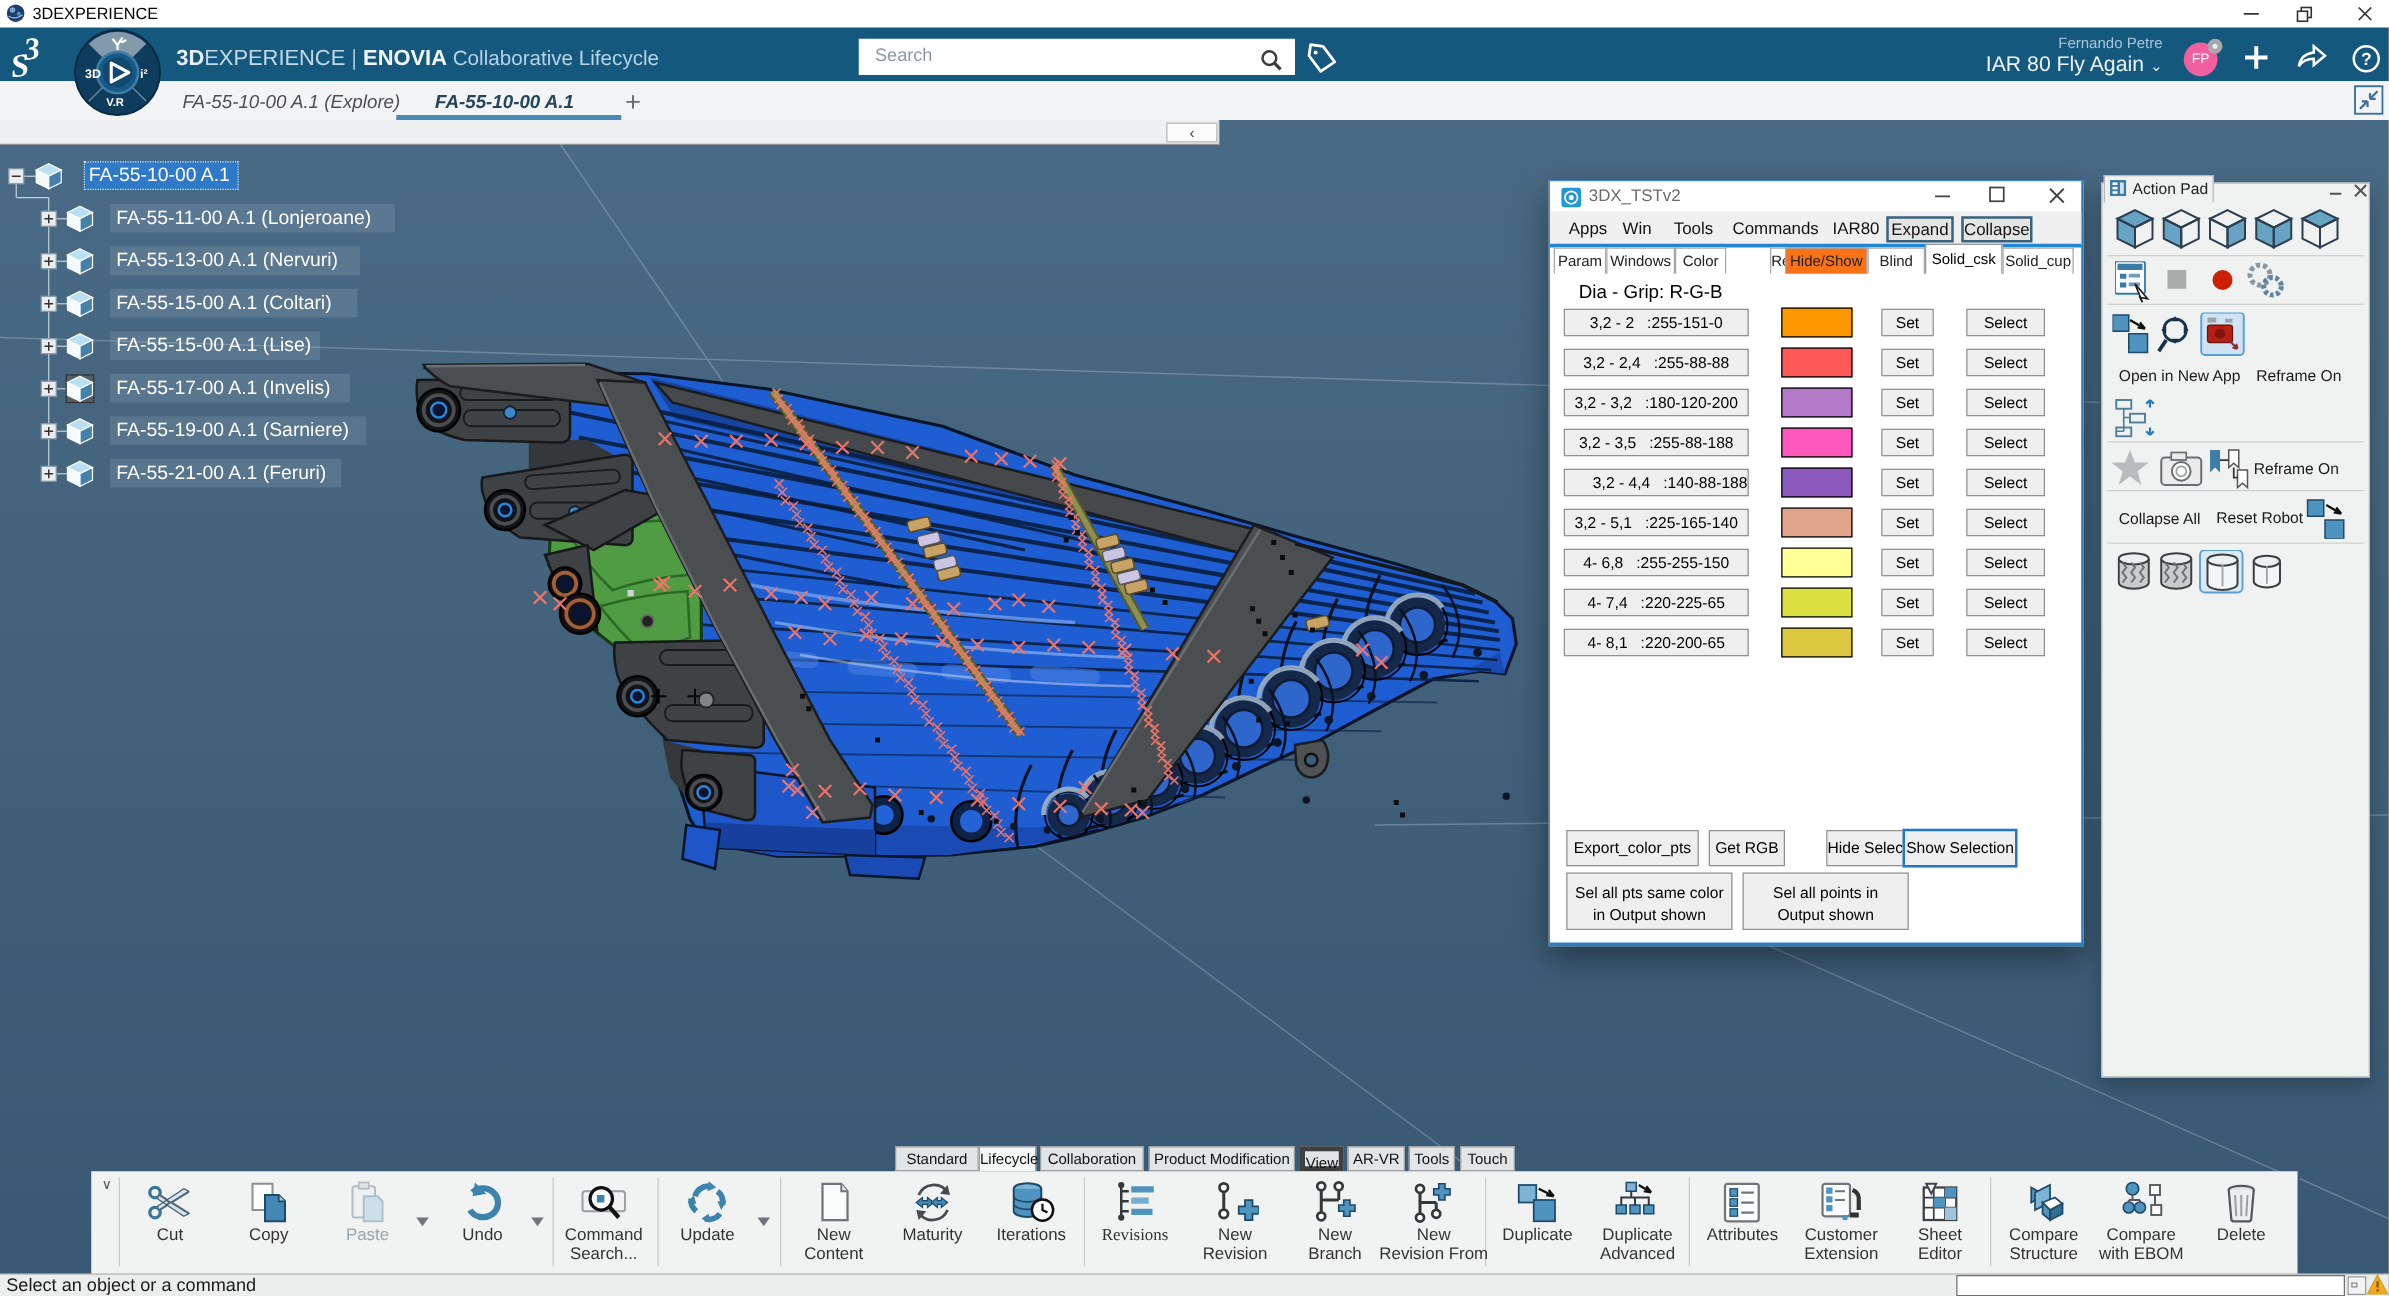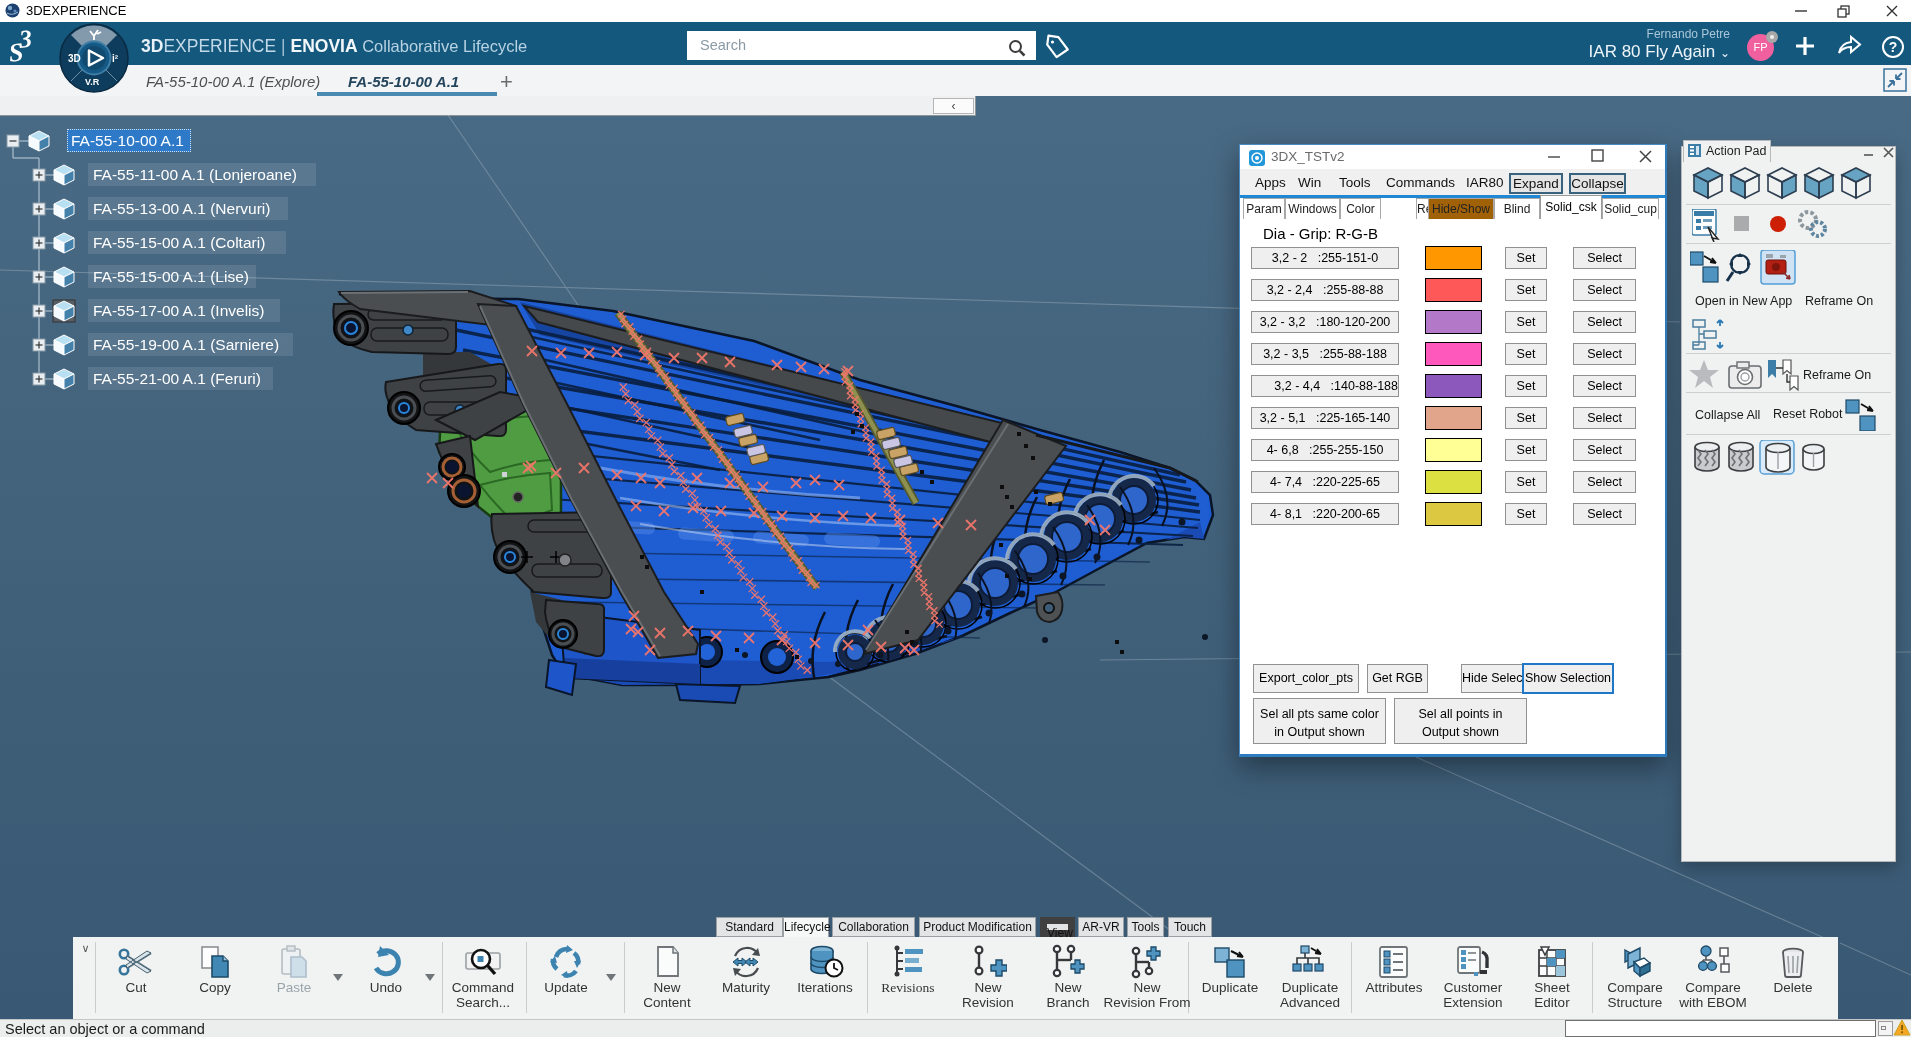--- a/index.html
+++ b/index.html
@@ -629,21 +629,21 @@
       <span class="abs" style="left:146px;top:6px;">Commands</span>
       <span class="abs" style="left:226px;top:6px;">IAR80</span>
       <span class="abs" style="left:269px;top:4px;width:54px;height:21px;background:#e5e5e5;border:2px solid #39627f;text-align:center;line-height:18px;">Expand</span>
       <span class="abs" style="left:329px;top:4px;width:57px;height:21px;background:#e5e5e5;border:2px solid #39627f;text-align:center;line-height:18px;">Collapse</span>
     </div>
     <div class="abs" style="left:0;top:50px;width:425px;height:3px;background:#1f87d4;"></div>
     <span class="abs" style="left:3px;top:53px;width:42px;height:21px;background:#fff;border:1px solid #a8a8a8;border-bottom:none;text-align:center;font-size:12px;line-height:20px;white-space:nowrap;color:#222;">Param</span>
     <span class="abs" style="left:45px;top:53px;width:55px;height:21px;background:#fff;border:1px solid #a8a8a8;border-bottom:none;text-align:center;font-size:12px;line-height:20px;white-space:nowrap;color:#222;">Windows</span>
     <span class="abs" style="left:100px;top:53px;width:41px;height:21px;background:#fff;border:1px solid #a8a8a8;border-bottom:none;text-align:center;font-size:12px;line-height:20px;white-space:nowrap;color:#222;">Color</span>
     <span class="abs" style="left:141px;top:53px;width:47px;height:21px;background:#fff;border:1px solid #a8a8a8;border-bottom:none;text-align:center;font-size:12px;line-height:20px;white-space:nowrap;color:#222;margin-left:35px;">Rename</span>
-    <span class="abs" style="left:188px;top:53px;width:66px;height:21px;background:#a16207;border:1px solid #a8a8a8;border-bottom:none;text-align:center;font-size:12px;line-height:20px;white-space:nowrap;color:#222;">Hide/Show</span>
+    <span class="abs" style="left:188px;top:53px;width:66px;height:21px;background:#f97316;border:1px solid #a8a8a8;border-bottom:none;text-align:center;font-size:12px;line-height:20px;white-space:nowrap;color:#222;">Hide/Show</span>
     <span class="abs" style="left:254px;top:53px;width:46px;height:21px;background:#fff;border:1px solid #a8a8a8;border-bottom:none;text-align:center;font-size:12px;line-height:20px;white-space:nowrap;color:#222;">Blind</span>
     <span class="abs" style="left:300px;top:50px;width:62px;height:24px;background:#fff;border:1px solid #9a9a9a;border-bottom:none;text-align:center;font-size:12px;line-height:22px;white-space:nowrap;z-index:3;">Solid_csk</span>
     <span class="abs" style="left:362px;top:53px;width:57px;height:21px;background:#fff;border:1px solid #a8a8a8;border-bottom:none;text-align:center;font-size:12px;line-height:20px;white-space:nowrap;color:#222;">Solid_cup</span>
     <div class="abs" style="left:23px;top:80px;font-size:15px;color:#000;">Dia - Grip: R-G-B</div>
     <div class="abs" style="left:11px;top:102px;width:148px;height:22px;background:#efefef;border:1px solid #919191;text-align:center;font-size:12.5px;color:#000;white-space:nowrap;line-height:20px;">3,2 - 2&nbsp;&nbsp;&nbsp;:255-151-0</div>
     <div class="abs" style="left:185px;top:101px;width:57px;height:24px;background:#ff9700;border:1.5px solid #000;"></div>
     <div class="abs" style="left:265px;top:102px;width:42px;height:22px;background:#efefef;border:1px solid #919191;text-align:center;font-size:12.5px;color:#000;white-space:nowrap;line-height:20px;">Set</div>
     <div class="abs" style="left:333px;top:102px;width:63px;height:22px;background:#efefef;border:1px solid #919191;text-align:center;font-size:12.5px;color:#000;white-space:nowrap;line-height:20px;">Select</div>
     <div class="abs" style="left:11px;top:134px;width:148px;height:22px;background:#efefef;border:1px solid #919191;text-align:center;font-size:12.5px;color:#000;white-space:nowrap;line-height:20px;">3,2 - 2,4&nbsp;&nbsp;&nbsp;:255-88-88</div>
     <div class="abs" style="left:185px;top:133px;width:57px;height:24px;background:#ff5858;border:1.5px solid #000;"></div>
@@ -817,21 +817,21 @@
     <g transform="translate(108,4)">
       <path d="M1,5 L1,21 A10.5,5 0 0 0 22,21 L22,5" fill="#f4f5f6" stroke="#3c3f41" stroke-width="1.6"></path>
       <ellipse cx="11.5" cy="5" rx="10.5" ry="4.5" fill="#eceff0" stroke="#3c3f41" stroke-width="1.6"></ellipse>
       <line x1="11.5" y1="9" x2="11.5" y2="23" stroke="#9aa0a3" stroke-width="1.4"></line>
     </g>
   </svg>
 <div class="abs" style="left:716px;top:917px;width:67px;height:20px;background:#e2e4e5;border:1px solid #9aa0a3;text-align:center;font-size:12px;color:#111;line-height:19px;white-space:nowrap;">Standard</div>
 <div class="abs" style="left:783px;top:917px;width:46px;height:20px;background:#f6f7f7;border:1px solid #9aa0a3;border-bottom:none;text-align:center;font-size:12px;color:#111;line-height:19px;white-space:nowrap;">Lifecycle</div>
 <div class="abs" style="left:832px;top:917px;width:83px;height:20px;background:#e2e4e5;border:1px solid #9aa0a3;text-align:center;font-size:12px;color:#111;line-height:19px;white-space:nowrap;">Collaboration</div>
 <div class="abs" style="left:919px;top:917px;width:117px;height:20px;background:#e2e4e5;border:1px solid #9aa0a3;text-align:center;font-size:12px;color:#111;line-height:19px;white-space:nowrap;">Product Modification</div>
-<div class="abs" style="left:1040px;top:917px;width:35px;height:20px;background:#e2e4e5;border:7px solid #404040;text-align:center;font-size:12px;color:#111;line-height:19px;white-space:nowrap;">View</div>
+<div class="abs" style="left:1040px;top:917px;width:35px;height:20px;background:#e2e4e5;border:4px solid #404040;text-align:center;font-size:12px;color:#111;line-height:19px;white-space:nowrap;">View</div>
 <div class="abs" style="left:1078px;top:917px;width:46px;height:20px;background:#e2e4e5;border:1px solid #9aa0a3;text-align:center;font-size:12px;color:#111;line-height:19px;white-space:nowrap;">AR-VR</div>
 <div class="abs" style="left:1127px;top:917px;width:37px;height:20px;background:#e2e4e5;border:1px solid #9aa0a3;text-align:center;font-size:12px;color:#111;line-height:19px;white-space:nowrap;">Tools</div>
 <div class="abs" style="left:1168px;top:917px;width:44px;height:20px;background:#e2e4e5;border:1px solid #9aa0a3;text-align:center;font-size:12px;color:#111;line-height:19px;white-space:nowrap;">Touch</div>
 <div class="abs" style="left:73px;top:937px;width:1765px;height:82px;background:#f1f2f2;"></div>
 <div class="abs" style="left:0;top:1019px;width:1911px;height:18px;background:#eceded;border-top:1px solid #c4c6c7;"></div>
 <div class="abs" style="left:5px;top:1021px;font-size:14.5px;color:#1a1a1a;">Select an object or a command</div>
 <div class="abs" style="left:1565px;top:1020px;width:311px;height:17px;background:#fff;border:1px solid #707070;"></div>
 <div class="abs" style="left:1878px;top:1021px;width:15px;height:15px;background:#f4f4f4;border:1px solid #9a9a9a;"></div>
 <div class="abs" style="left:1881px;top:1026px;width:5px;height:4px;border:1px solid #888;"></div>
 <svg class="abs" style="left:1893px;top:1019px" width="18" height="18" viewBox="0 0 18 18">

